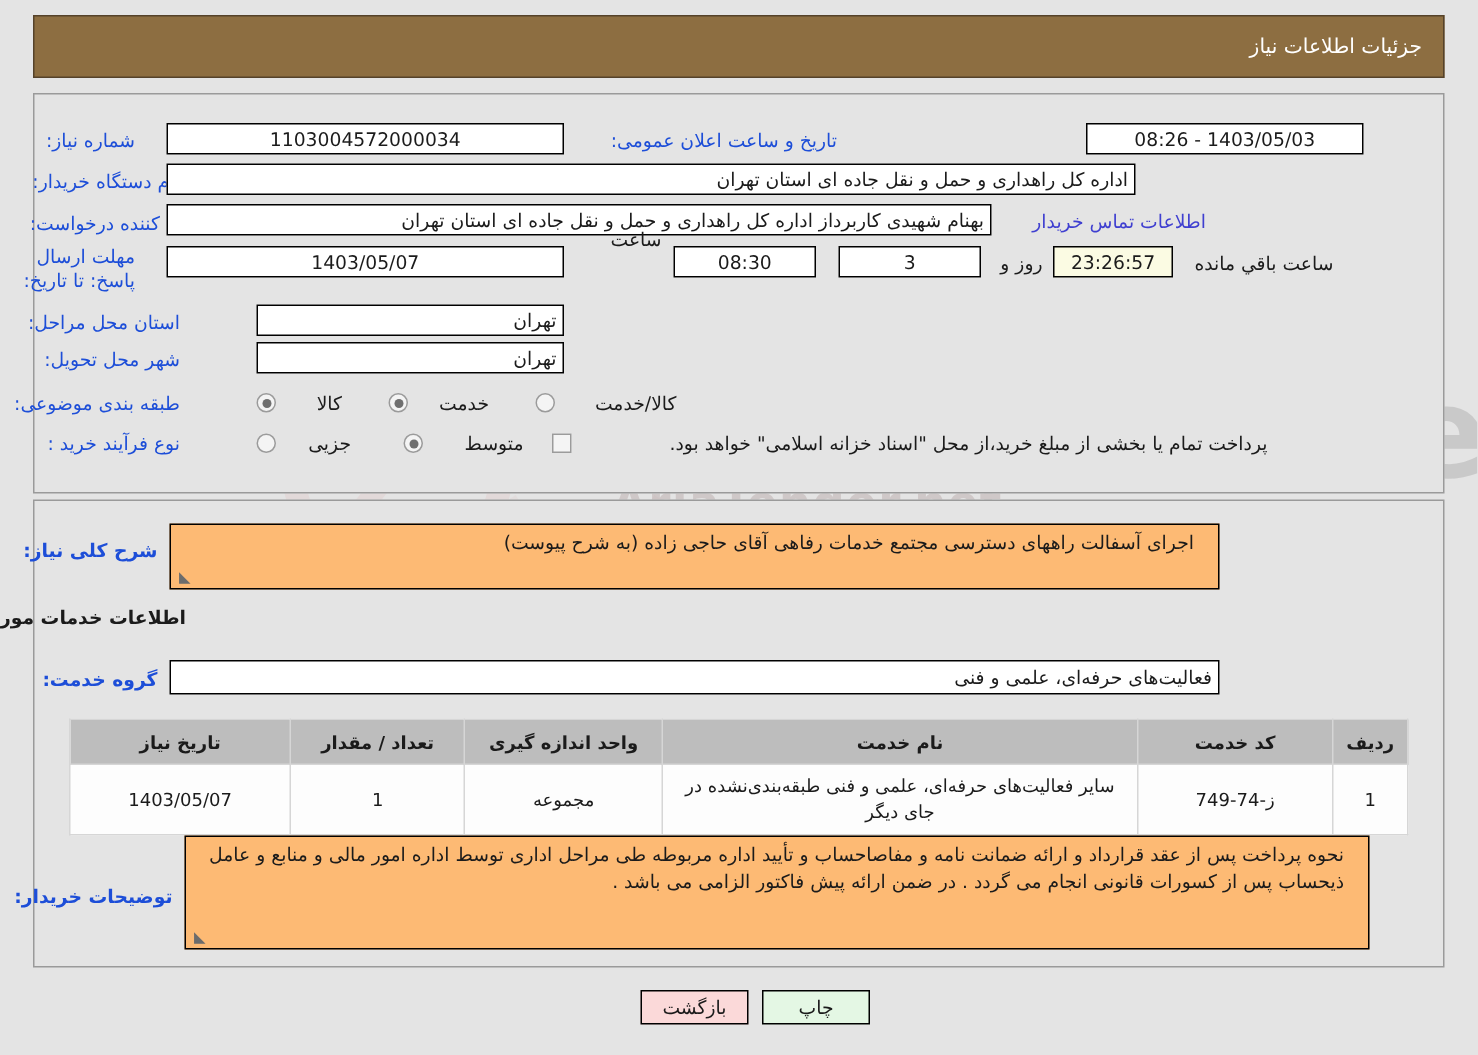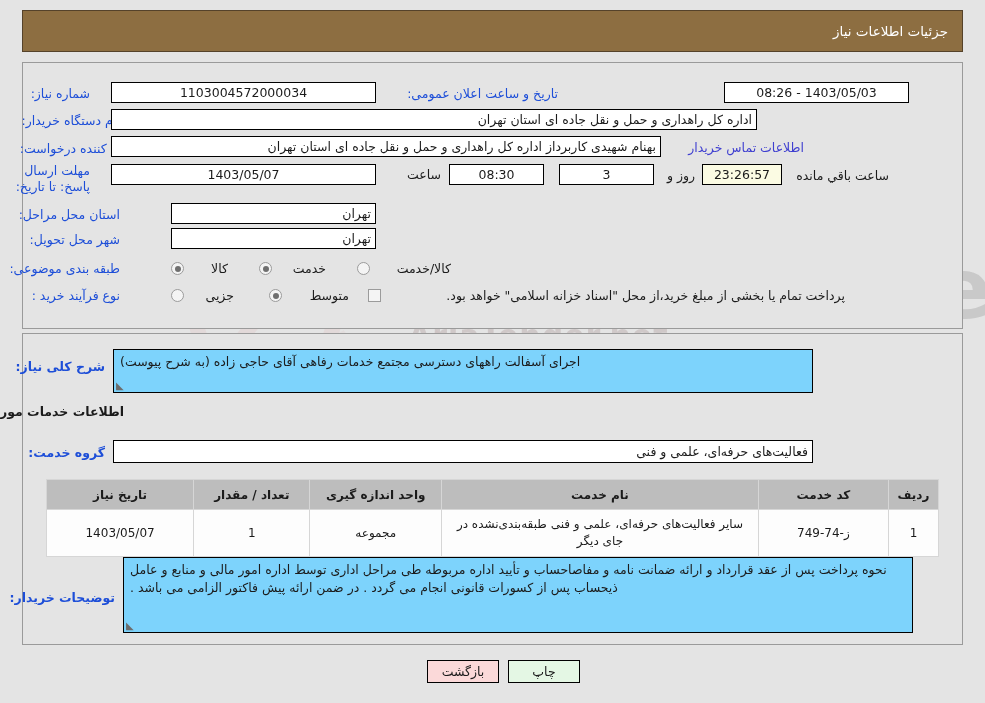--- a/index.html
+++ b/index.html
@@ -142,26 +142,26 @@
     background: #f4f4f4;
     box-sizing: border-box;
     z-index: 13;
   }
 
   
   .ta {
     position: absolute;
     box-sizing: border-box;
     border: 1px solid #000000;
-    background: #7dd3fc;
+    background: #fdba74;
     font-size: 12.5px;
     color: #1b1b1b;
     line-height: 18px;
     padding: 3px 16px 0 6px;
-    text-align: left;
+    text-align: right;
     z-index: 12;
     overflow: hidden;
   }
   .ta .grip {
     position: absolute;
     left: 2px; bottom: 1px;
     width: 11px; height: 11px;
     color: #6c6c6c;
     font-size: 10px;
     line-height: 11px;
@@ -262,21 +262,21 @@
 
   <div class="lbl" style="right:865px; top:113px; width:116px;">نام دستگاه خریدار:</div>
   <div class="fld right" style="right:228px; top:109px; width:646px;">اداره کل راهداری و حمل و نقل جاده ای استان تهران</div>
 
   <div class="lbl" style="right:850px; top:141px; width:131px;">ایجاد کننده درخواست:</div>
   <div class="fld right" style="right:324px; top:136px; width:550px;">بهنام شهیدی کاربرداز اداره کل راهداری و حمل و نقل جاده ای استان تهران</div>
   <div class="link" style="right:181px; top:140px;">اطلاعات تماس خریدار</div>
 
   <div class="lbl wrap" style="right:895px; top:163px; width:90px; line-height:16px;">مهلت ارسال پاسخ: تا تاریخ:</div>
   <div class="fld center" style="right:609px; top:164px; width:265px;">1403/05/07</div>
-  <div class="plain" style="right:544px; top:167px;">ساعت</div>
+  <div class="plain" style="right:544px; top:152px;">ساعت</div>
   <div class="fld center" style="right:441px; top:164px; width:95px;">08:30</div>
   <div class="fld center" style="right:331px; top:164px; width:95px;">3</div>
   <div class="plain" style="right:290px; top:168px;">روز و</div>
   <div class="fld timer" style="right:203px; top:164px; width:80px;">23:26:57</div>
   <div class="plain" style="right:96px; top:168px;">ساعت باقي مانده</div>
 
   <div class="lbl" style="right:865px; top:207px; width:116px;">استان محل مراحل:</div>
   <div class="fld right" style="right:609px; top:203px; width:205px;">تهران</div>
 
   <div class="lbl" style="right:865px; top:232px; width:116px;">شهر محل تحویل:</div>

